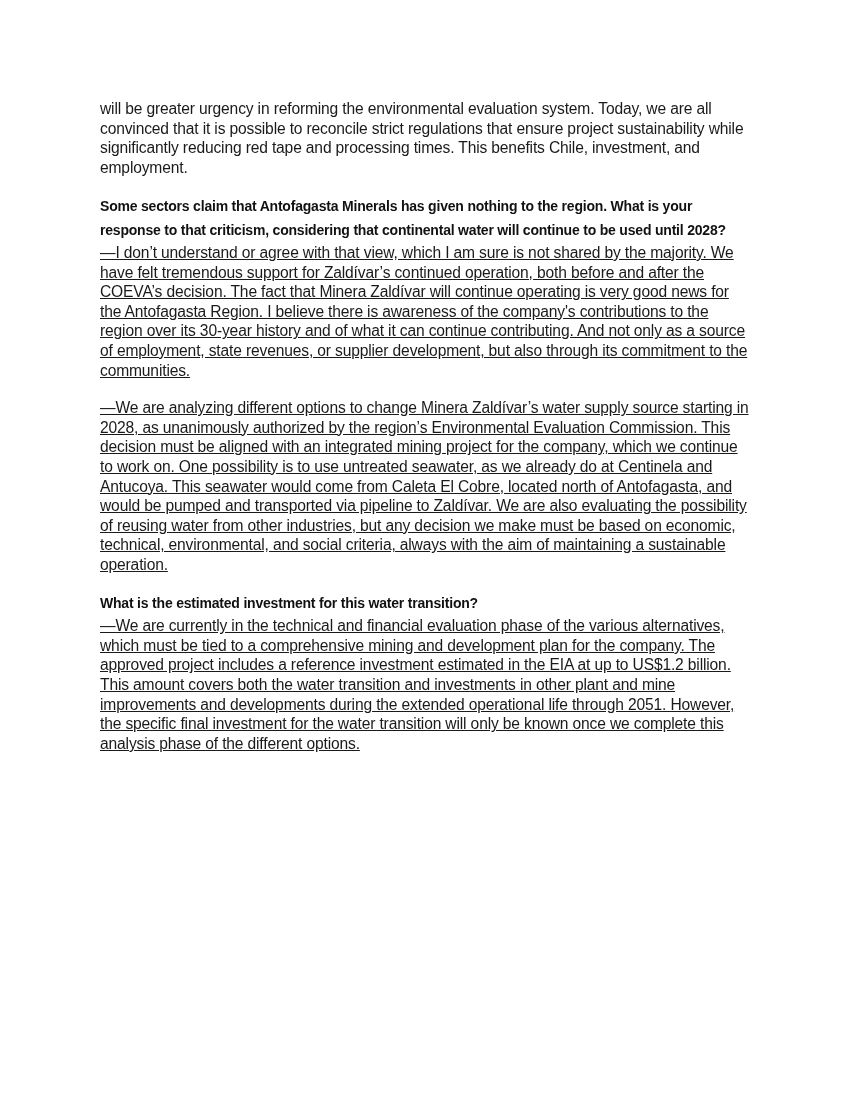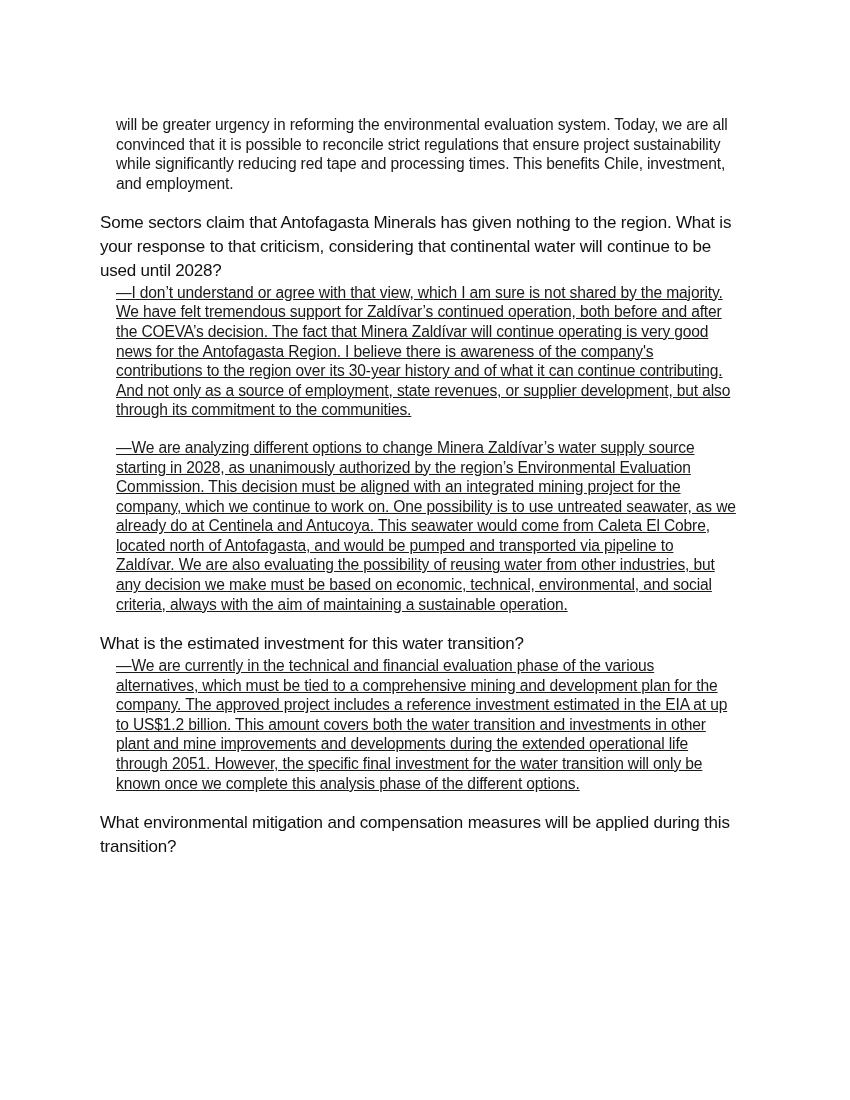--- a/index.html
+++ b/index.html
@@ -8,28 +8,28 @@
     position: absolute;
     left: 100px;
     top: 99px;
     width: 652px;
     font-family: "Liberation Sans", sans-serif;
     color: #1a1a1a;
   }
   .para {
     font-size: 15.6px;
     line-height: 19.6px;
-    margin: 16px;
+    margin: 0;
     letter-spacing: -0.15px;
   }
   .section { margin-top: 18px; }
   .question {
-    font-size: 17px;
+    font-size: 14px;
     line-height: 23.8px;
-    font-weight: normal;
+    font-weight: bold;
     margin: 0 8px 0 0;
     letter-spacing: -0.2px;
     color: #111111;
   }
   .answer { margin-top: 0px; text-decoration: underline; }
 </style>
 </head>
 <body>
 
 <div class="page">
@@ -43,15 +43,14 @@
   <div class="section">
     <p class="para answer">—We are analyzing different options to change Minera Zaldívar’s water supply source starting in 2028, as unanimously authorized by the region’s Environmental Evaluation Commission. This decision must be aligned with an integrated mining project for the company, which we continue to work on. One possibility is to use untreated seawater, as we already do at Centinela and Antucoya. This seawater would come from Caleta El Cobre, located north of Antofagasta, and would be pumped and transported via pipeline to Zaldívar. We are also evaluating the possibility of reusing water from other industries, but any decision we make must be based on economic, technical, environmental, and social criteria, always with the aim of maintaining a sustainable operation.</p>
   </div>
 
   <div class="section">
     <h2 class="question">What is the estimated investment for this water transition?</h2>
     <p class="para answer">—We are currently in the technical and financial evaluation phase of the various alternatives, which must be tied to a comprehensive mining and development plan for the company. The approved project includes a reference investment estimated in the EIA at up to US$1.2 billion. This amount covers both the water transition and investments in other plant and mine improvements and developments during the extended operational life through 2051. However, the specific final investment for the water transition will only be known once we complete this analysis phase of the different options.</p>
   </div>
 
   <div class="section">
-    <h2 class="question">What environmental mitigation and compensation measures will be applied during this transition?</h2>
   </div>
 </div>
 
 </body></html>

